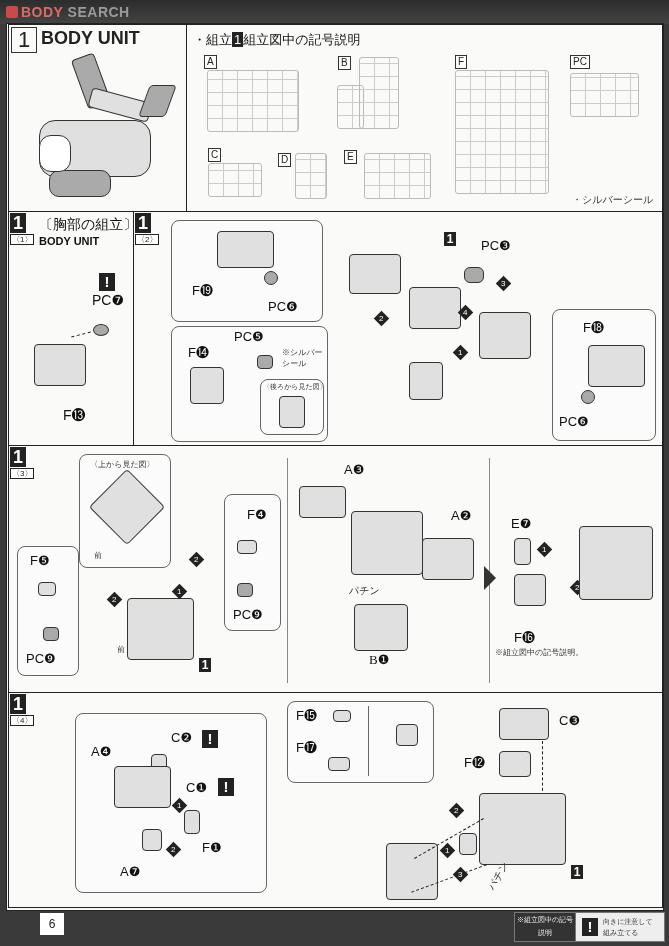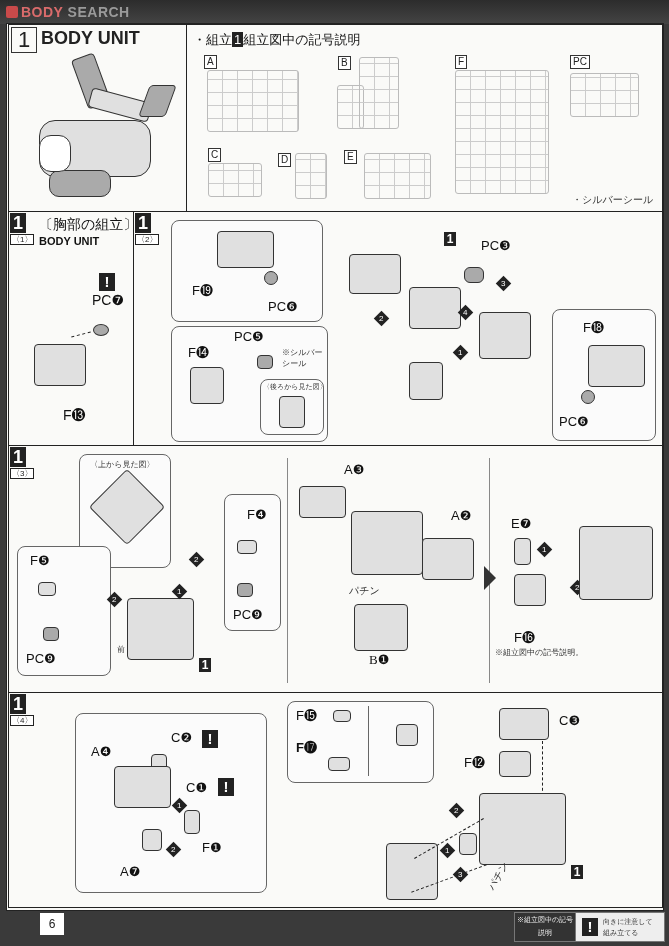--- a/index.html
+++ b/index.html
@@ -129,21 +129,21 @@
 </div>
 
 <div class="box" style="left:8px;top:445px;width:653px;height:247px;">
   <div class="step-num" style="left:1px;top:1px;width:16px;height:20px;font-size:18px;line-height:20px;">1</div>
   <div class="step-sub" style="left:1px;top:22px;">〈3〉</div>
   <div class="panel" style="left:70px;top:8px;width:90px;height:112px;">
     <div class="small" style="left:10px;top:4px;">〈上から見た図〉</div>
     <div class="part" style="left:20px;top:25px;width:52px;height:52px;transform:rotate(45deg);"></div>
     <div class="small" style="left:14px;top:95px;">前</div>
   </div>
-  <div class="panel" style="left:8px;top:100px;width:60px;height:128px;padding-left:32px;">
+  <div class="panel" style="left:8px;top:100px;width:60px;height:128px;">
     <div class="lbl" style="left:12px;top:6px;">F❺</div>
     <div class="part" style="left:20px;top:35px;width:16px;height:12px;"></div>
     <div class="part dark" style="left:25px;top:80px;width:14px;height:12px;"></div>
     <div class="lbl" style="left:8px;top:104px;">PC❾</div>
   </div>
   <div class="part" style="left:118px;top:152px;width:65px;height:60px;"></div>
   <div class="small" style="left:108px;top:198px;">前</div>
   <div class="step-num" style="left:190px;top:212px;width:12px;height:14px;font-size:12px;line-height:14px;">1</div>
   <div class="diamond" style="left:100px;top:148px;"><span>2</span></div>
   <div class="diamond" style="left:165px;top:140px;"><span>1</span></div>
@@ -189,21 +189,21 @@
     <div class="diamond" style="left:98px;top:86px;"><span>1</span></div>
     <div class="part" style="left:108px;top:96px;width:14px;height:22px;"></div>
     <div class="part" style="left:66px;top:115px;width:18px;height:20px;"></div>
     <div class="diamond" style="left:92px;top:130px;"><span>2</span></div>
     <div class="lbl" style="left:126px;top:126px;">F❶</div>
     <div class="lbl" style="left:44px;top:150px;">A❼</div>
   </div>
   <div class="panel" style="left:278px;top:8px;width:145px;height:80px;">
     <div class="lbl" style="left:8px;top:6px;">F⓯</div>
     <div class="part" style="left:45px;top:8px;width:16px;height:10px;"></div>
-    <div class="lbl" style="left:8px;top:38px;font-weight:bold;">F⓱</div>
+    <div class="lbl" style="left:8px;top:38px;">F⓱</div>
     <div class="part" style="left:40px;top:55px;width:20px;height:12px;"></div>
     <div style="position:absolute;left:80px;top:4px;width:1px;height:70px;background:#666;"></div>
     <div class="part" style="left:108px;top:22px;width:20px;height:20px;"></div>
   </div>
   <div class="part" style="left:490px;top:15px;width:48px;height:30px;"></div>
   <div class="lbl" style="left:550px;top:20px;">C❸</div>
   <div class="lbl" style="left:455px;top:62px;">F⓬</div>
   <div class="part" style="left:490px;top:58px;width:30px;height:24px;"></div>
   <div class="vdash" style="left:533px;top:48px;height:55px;"></div>
   <div class="part" style="left:470px;top:100px;width:85px;height:70px;"></div>

